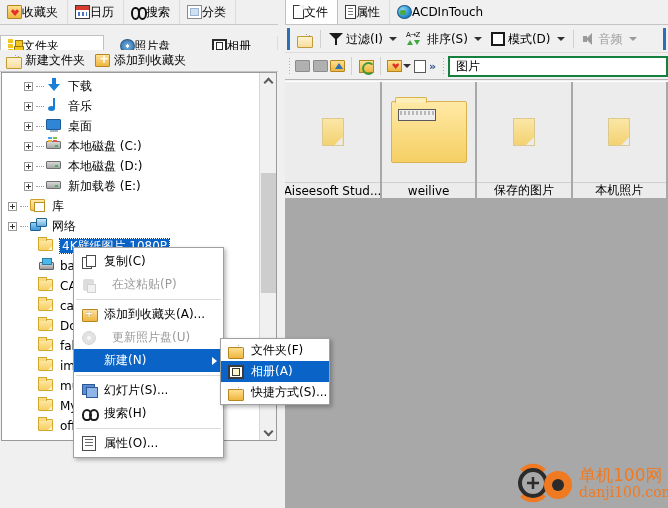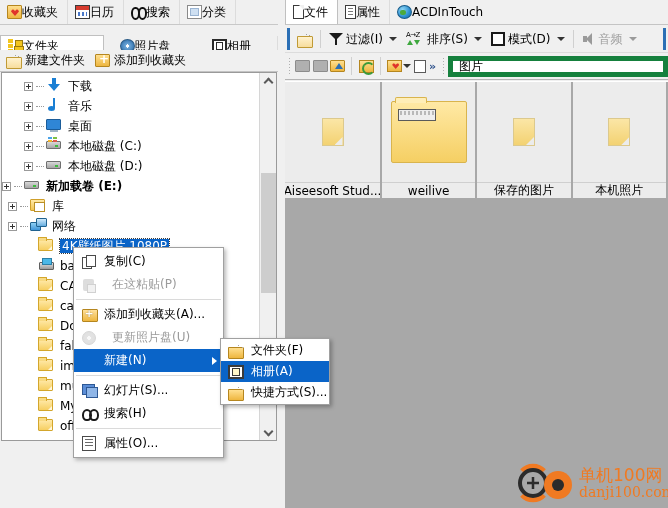--- a/index.html
+++ b/index.html
@@ -282,21 +282,21 @@
   }
   .tb-item.disabled { color: #a0a0a0; }
   .caret {
     width: 0; height: 0;
     border-left: 4px solid transparent; border-right: 4px solid transparent;
     border-top: 4px solid #333; margin-left: 3px;
   }
   .caret.dim { border-top-color: #9a9a9a; }
   .iconbtn { width: 20px; height: 20px; display:flex; align-items:center; justify-content:center; cursor: default; }
   #addr-field {
-    height: 21px; background: #fff; border: 5px solid #15803d;
+    height: 21px; background: #fff; border: 2px solid #15803d;
     display: flex; align-items: center; padding: 0 6px;
     font-size: 12px; min-width: 220px;
   }
 
   
   #content {
     position: absolute; left: 0; top: 81px; width: 383px; height: 427px;
     background: #a8a8a8;
     border-top: 1px solid #fff;
   }
@@ -737,21 +737,21 @@
             <span class="tlabel2">本地磁盘 (C:)</span>
           </div>
           <div class="trow" style="padding-left: 22px;">
             <span class="expander"></span>
             <span class="dotline"></span>
             <span class="ticon">
               <span class="ico-drive" style="display: block;"></span>
             </span>
             <span class="tlabel2">本地磁盘 (D:)</span>
           </div>
-          <div class="trow" style=" font-weight: bold;">
+          <div class="trow" style="padding-left: 22px;">
             <span class="expander"></span>
             <span class="dotline"></span>
             <span class="ticon">
               <span class="ico-drive" style="display: block;"></span>
             </span>
             <span class="tlabel2">新加载卷 (E:)</span>
           </div>
           <div class="trow" style="padding-left: 6px;">
             <span class="expander"></span>
             <span class="dotline"></span>

